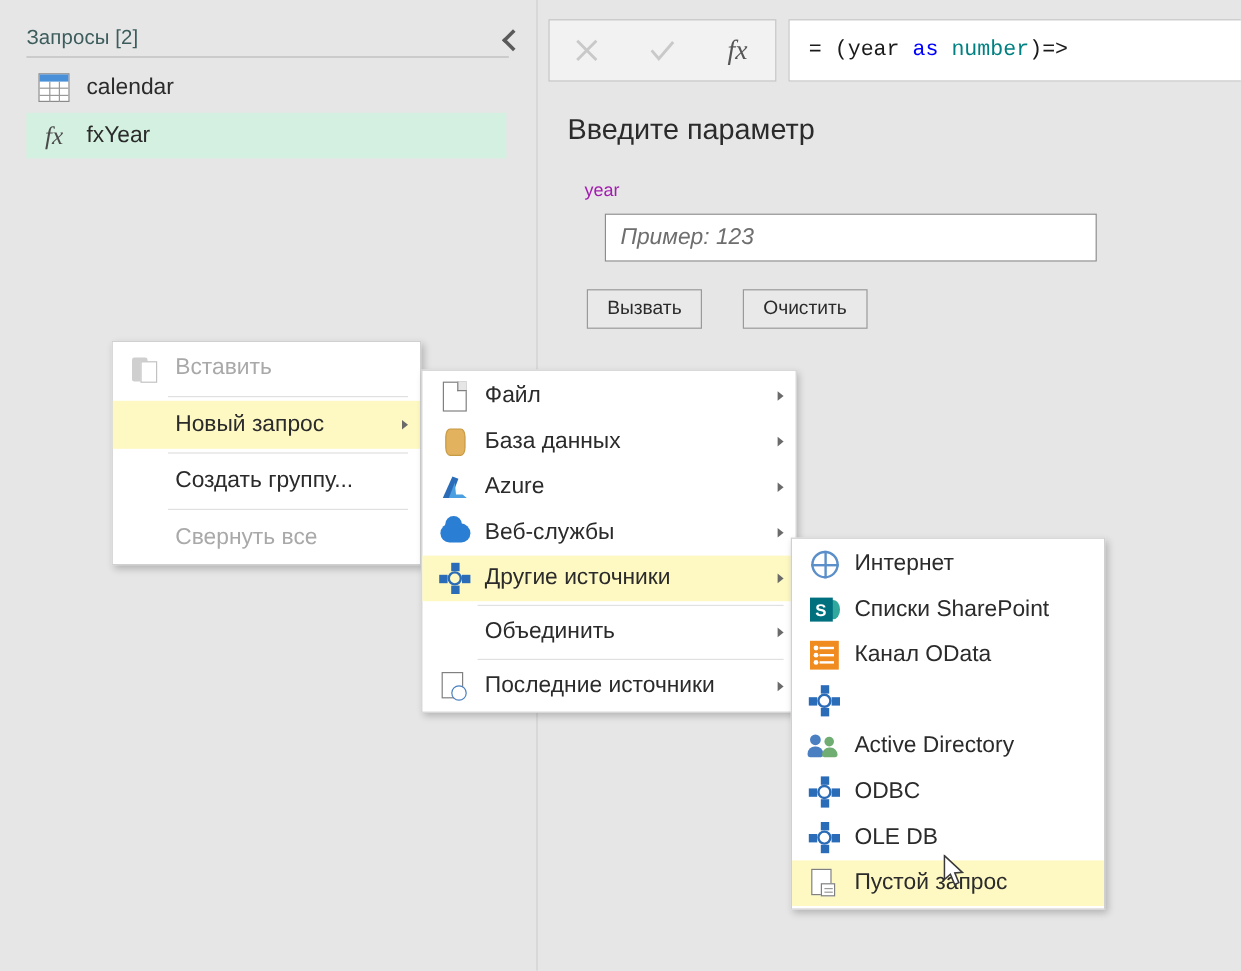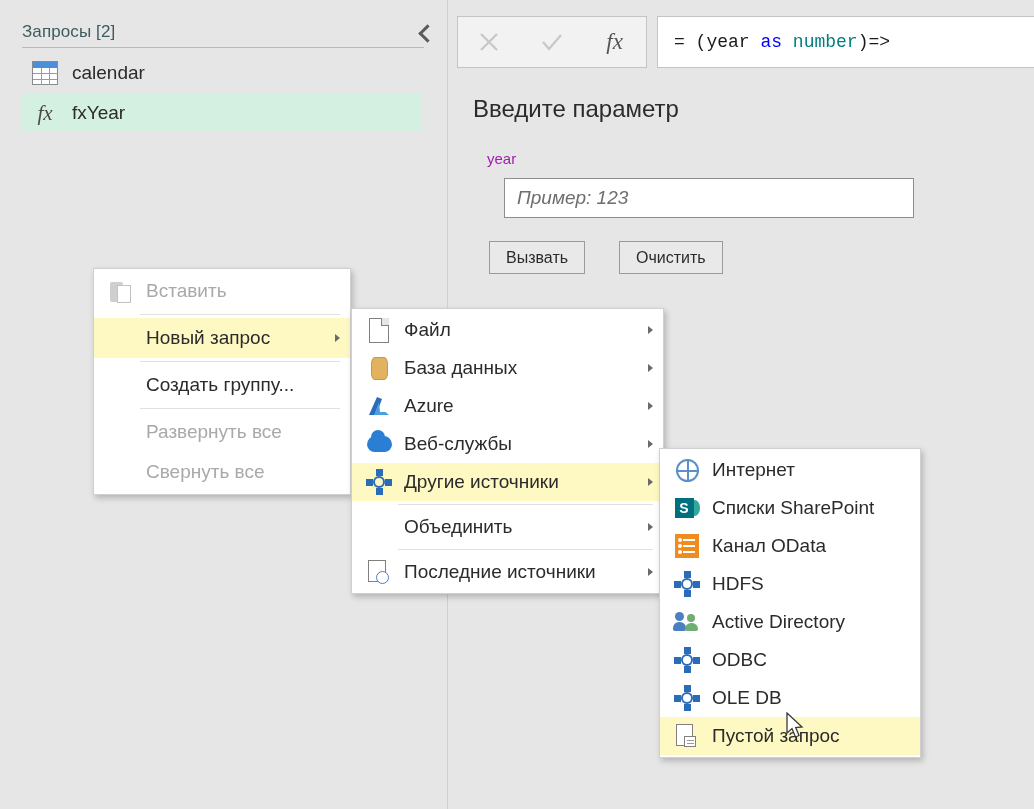--- a/index.html
+++ b/index.html
@@ -127,21 +127,21 @@
   .mi.disabled { color: #a9a9a9; cursor: default; }
   .mi .mi-ico { width: 34px; min-width: 34px; display: flex; align-items: center; justify-content: center; }
   .mi .mi-lbl { margin-left: 8px; flex: 1; }
   .mi .arrow {
     width: 0; height: 0; margin-left: 14px;
     border-left: 5px solid #6a6a6a;
     border-top: 4px solid transparent; border-bottom: 4px solid transparent;
   }
   .msep { height: 1px; background: #e0e0e0; margin: 3px 10px 3px 46px; }
 
-  #menu1 { left: 93px; top: 268px; width: 258px; }
+  #menu1 { left: 93px; top: 284px; width: 258px; }
   #menu2 { left: 351px; top: 308px; width: 313px; }
   #menu3 { left: 659px; top: 448px; width: 262px; }
 
   #menu1 .mi { height: 40px; font-size: 19px; }
   #menu2 .mi, #menu3 .mi { height: 38px; }
 
   
   .ic-clip { width: 22px; height: 25px; position: relative; }
   .ic-clip .b { position: absolute; left: 0; top: 3px; width: 13px; height: 20px; background: #cfcfcf; border-radius: 2px; }
   .ic-clip .f { position: absolute; left: 7px; top: 6px; width: 14px; height: 18px; background: #ffffff; border: 1px solid #c2c2c2; }
@@ -271,24 +271,20 @@
       <span class="arrow"></span>
     </div>
     <div class="msep"></div>
     <div class="mi">
       <span class="mi-ico"></span>
       <span class="mi-lbl">Создать группу...</span>
     </div>
     <div class="msep"></div>
     <div class="mi disabled">
       <span class="mi-ico"></span>
-      <span class="mi-lbl">Развернуть все</span>
-    </div>
-    <div class="mi disabled">
-      <span class="mi-ico"></span>
       <span class="mi-lbl">Свернуть все</span>
     </div>
   </div>
 
   <div class="menu" id="menu2">
     <div class="mi">
       <span class="mi-ico">
           <span class="ic-page"></span>
         </span>
       <span class="mi-lbl">Файл</span>
@@ -384,21 +380,20 @@
     <div class="mi">
       <span class="mi-ico">
         <span class="ic-conn">
             <span class="ring"></span>
             <span class="n t"></span>
             <span class="n b"></span>
             <span class="n l"></span>
             <span class="n r"></span>
           </span>
       </span>
-      <span class="mi-lbl">HDFS</span>
     </div>
     <div class="mi">
       <span class="mi-ico">
         <span class="ic-ad">
             <span class="h1"></span>
             <span class="b1"></span>
             <span class="h2"></span>
             <span class="b2"></span>
           </span>
       </span>

